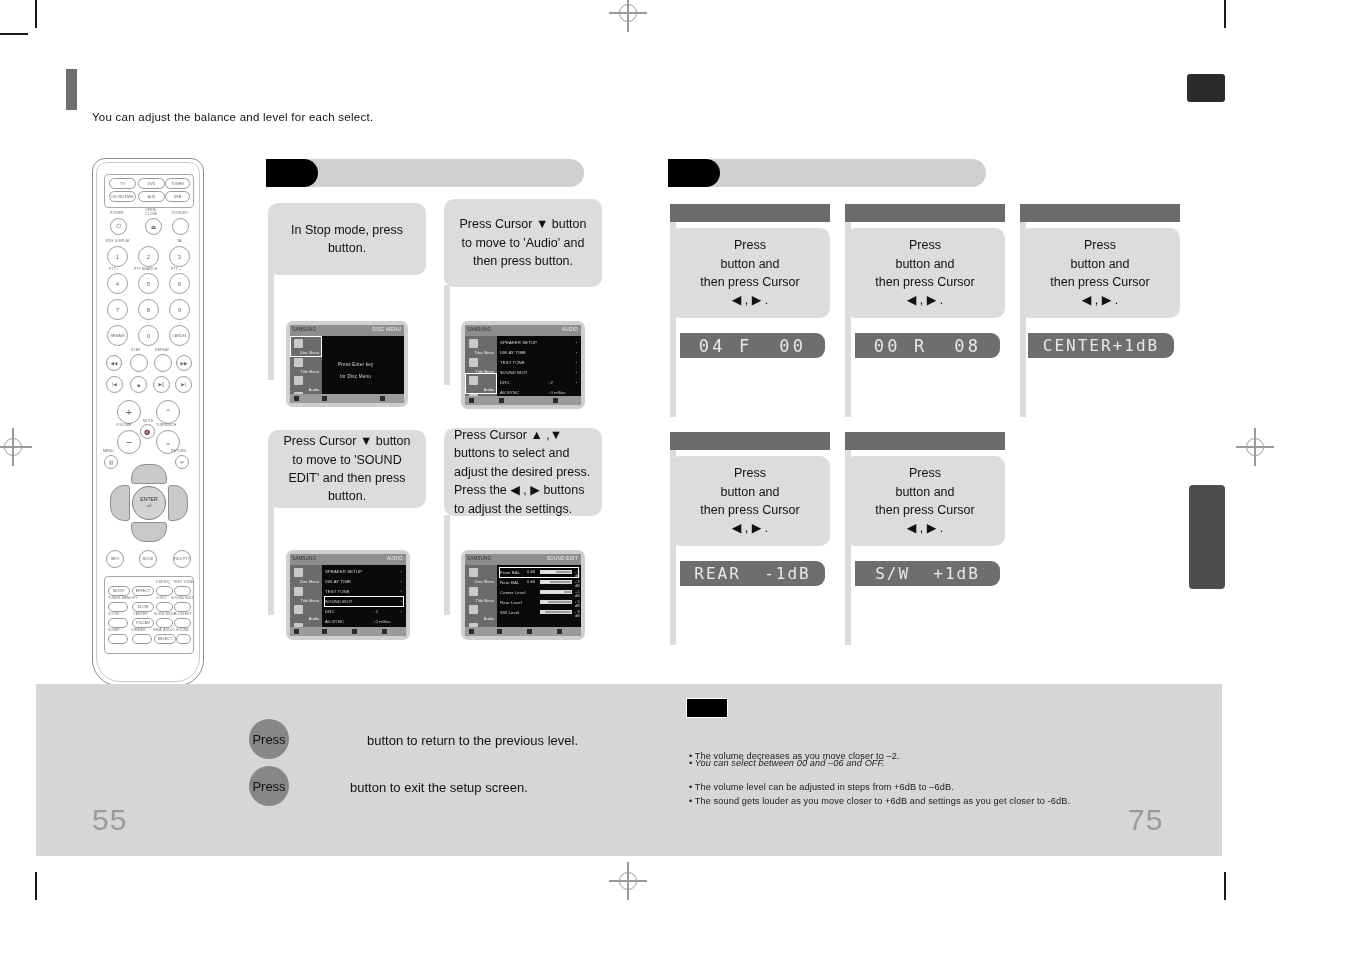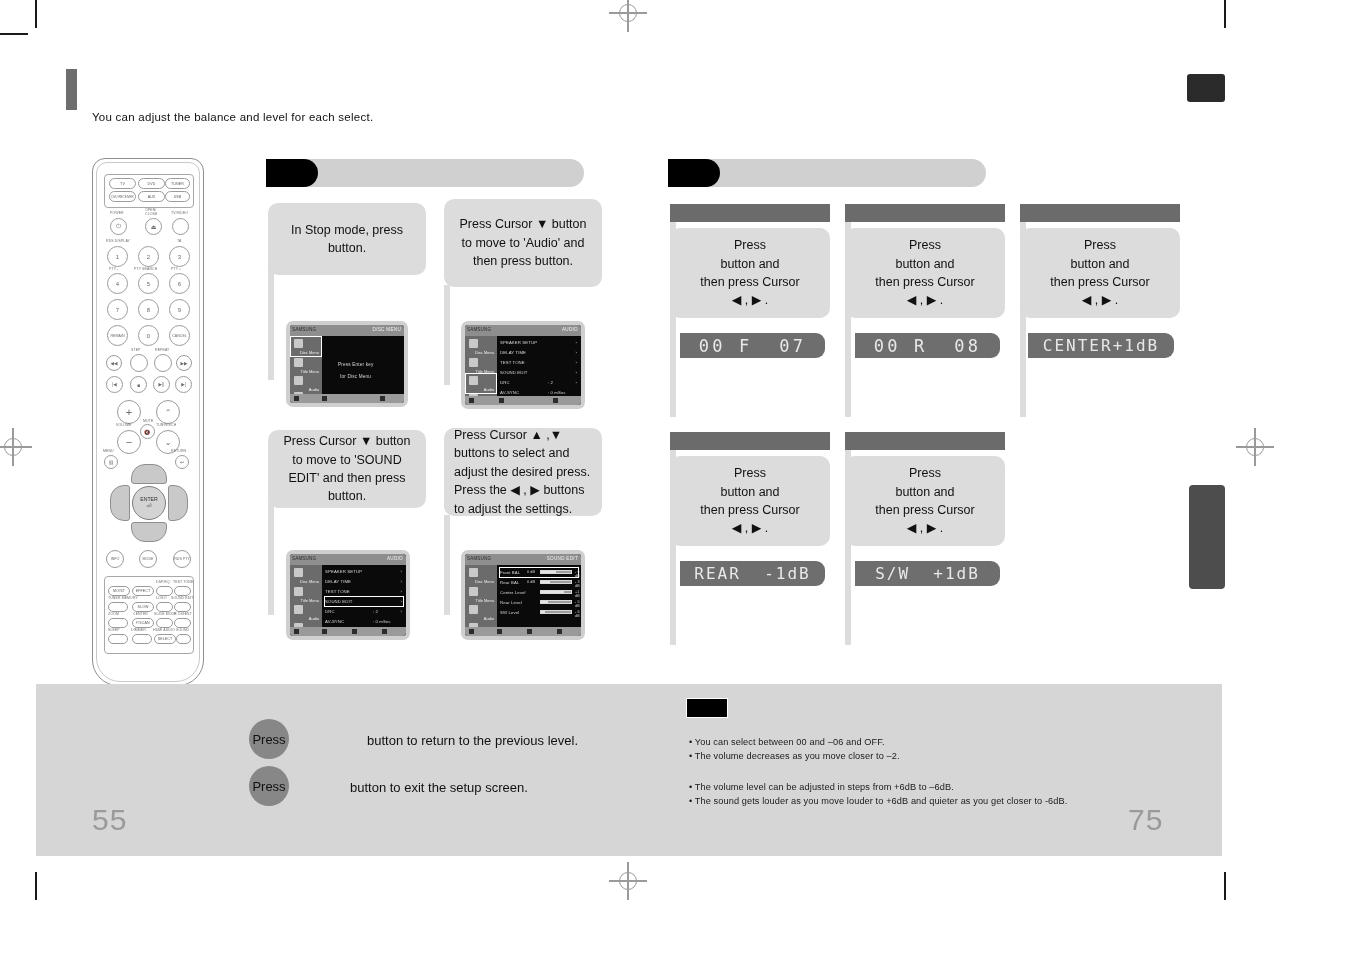--- a/index.html
+++ b/index.html
@@ -495,21 +495,21 @@
 </div>
 
 <div class="pnl-hdr" style="left:670px;top:204px;width:160px;"></div>
 <div class="connector" style="left:670px;top:222px;height:195px;"></div>
 <div class="bubble" style="left:670px;top:228px;width:160px;height:90px;">
   <span style="white-space:pre-line;">Press
 button and
 then press Cursor
 ◀ , ▶ .</span>
 </div>
-<div class="vfd" style="left:680px;top:333px;width:145px;height:25px;">00 F  07</div>
+<div class="vfd" style="left:680px;top:333px;width:145px;height:25px;">04 F  00</div>
 
 <div class="pnl-hdr" style="left:845px;top:204px;width:160px;"></div>
 <div class="connector" style="left:845px;top:222px;height:195px;"></div>
 <div class="bubble" style="left:845px;top:228px;width:160px;height:90px;">
   <span style="white-space:pre-line;">Press
 button and
 then press Cursor
 ◀ , ▶ .</span>
 </div>
 <div class="vfd" style="left:855px;top:333px;width:145px;height:25px;">00 R  08</div>
@@ -546,17 +546,17 @@
 
 <div class="footer"></div>
 
 <div class="pressdot" style="left:249px;top:719px;">Press</div>
 <div class="ftxt" style="left:367px;top:733px;">button to return to the previous level.</div>
 <div class="pressdot" style="left:249px;top:766px;">Press</div>
 <div class="ftxt" style="left:350px;top:780px;">button to exit the setup screen.</div>
 <div class="pagenum" style="left:92px;top:803px;">55</div>
 
 <div class="noteflag" style="left:686px;top:698px;"></div>
-<div class="note" style="left:689px;top:737px;">You can select between 00 and –06 and OFF.</div>
+<div class="note" style="left:689px;top:758px;font-style:italic;">You can select between 00 and –06 and OFF.</div>
 <div class="note" style="left:689px;top:751px;">The volume decreases as you move closer to –2.</div>
 <div class="note" style="left:689px;top:782px;">The volume level can be adjusted in steps from +6dB to –6dB.</div>
-<div class="note" style="left:689px;top:796px;">The sound gets louder as you move louder to +6dB and quieter as you get closer to -6dB.</div>
+<div class="note" style="left:689px;top:796px;">The sound gets louder as you move closer to +6dB and settings as you get closer to -6dB.</div>
 <div class="pagenum" style="left:1128px;top:803px;">75</div>
 
 </body></html>

